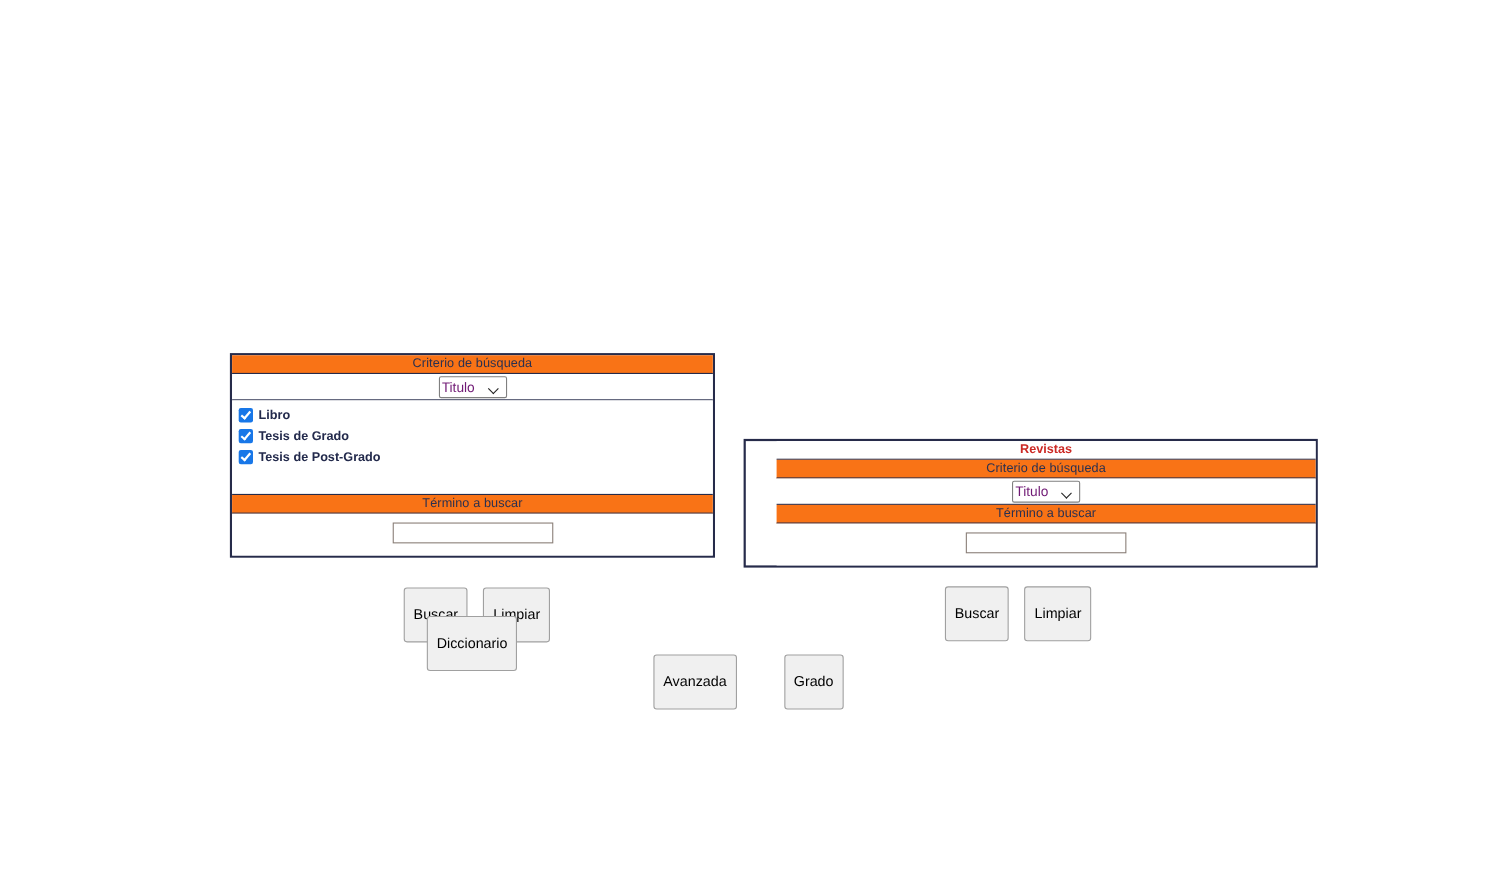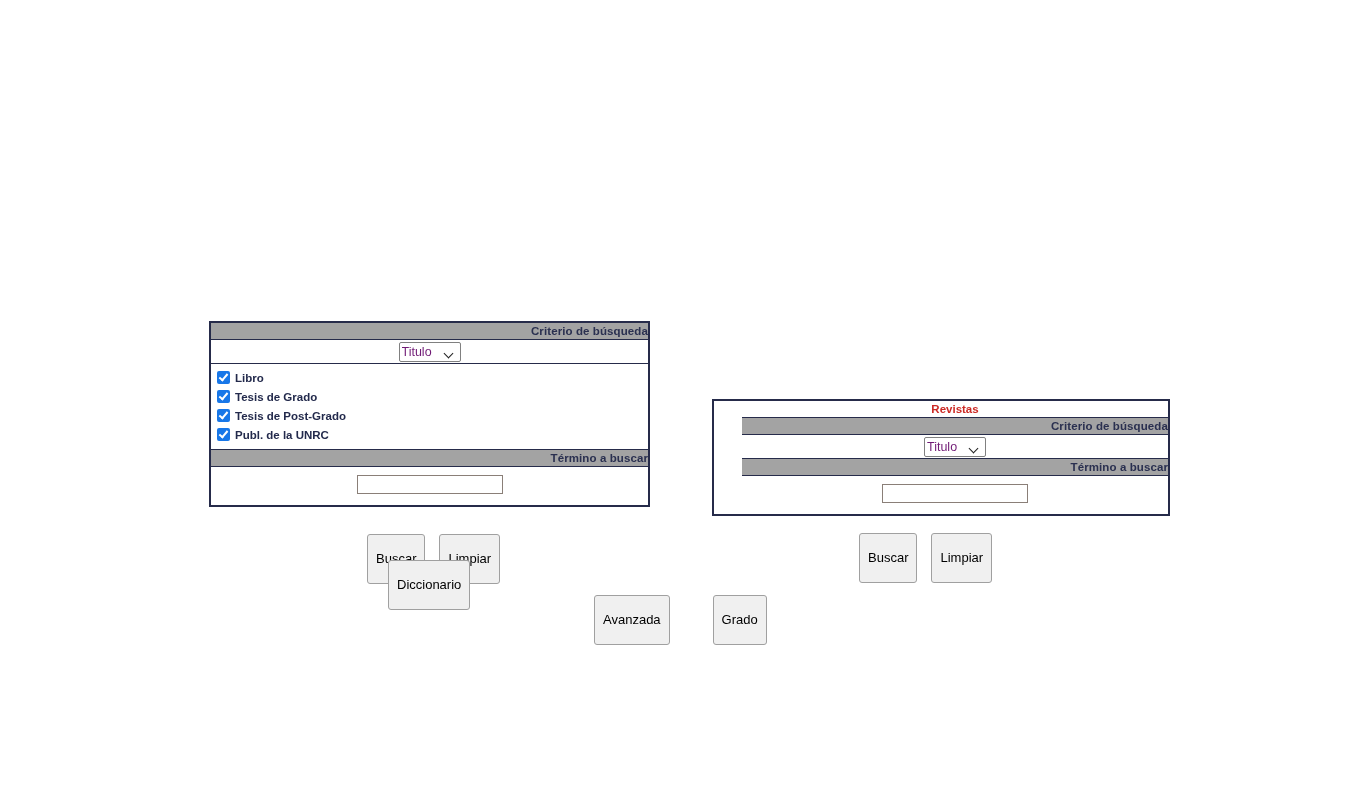--- a/index.html
+++ b/index.html
@@ -30,23 +30,23 @@
     box-sizing: border-box;
   }
   .panel-row {
     border-bottom: 1px solid #262b4a;
     box-sizing: border-box;
   }
   .panel-row:last-child {
     border-bottom: none;
   }
   .hdr {
-    background: #a3a3a3;
-    text-align: right;
-    font-weight: bold;
+    background: #f97316;
+    text-align: center;
+    font-weight: normal;
     font-size: 11.5px;
     color: #2a3050;
     line-height: 16px;
     height: 17px;
     letter-spacing: 0.1px;
     box-sizing: border-box;
     border-bottom: 1px solid #262b4a;
   }
   .hdr-title {
     background: #ffffff;
@@ -189,42 +189,38 @@
         <span class="matlabel">Libro</span>
       </div>
       <div class="matrow">
         <span class="cb"></span>
         <span class="matlabel">Tesis de Grado</span>
       </div>
       <div class="matrow">
         <span class="cb"></span>
         <span class="matlabel">Tesis de Post-Grado</span>
       </div>
-      <div class="matrow">
-        <span class="cb"></span>
-        <span class="matlabel">Publ. de la UNRC</span>
-      </div>
     </div>
 
     <div class="panel-row hdr">Término a buscar</div>
 
     <div class="panel-row cell" style="height:38px; padding:8px 0;">
       <input class="term" type="text" placeholder="" value="" style="">
     </div>
   </div>
 
   <div class="btnrow" style="left:367px; top:534px;">
     <button class="btn">Buscar</button>
     <button class="btn">Limpiar</button>
   </div>
   <div class="btnrow" style="left:388px; top:560px;">
     <button class="btn">Diccionario</button>
   </div>
 
-  <div class="panel" style="left:712px; top:399px; width:458px;padding-left:28px;">
+  <div class="panel" style="left:676px; top:399px; width:522px;padding-left:28px;">
 
     <div class="panel-row hdr-title">Revistas</div>
 
     <div class="panel-row hdr">Criterio de búsqueda</div>
 
     <div class="panel-row cell" style="height:24px; padding:2px 0;">
       <span class="sel-wrap">
         <select class="crit">
           <option>Titulo</option>
         </select>

